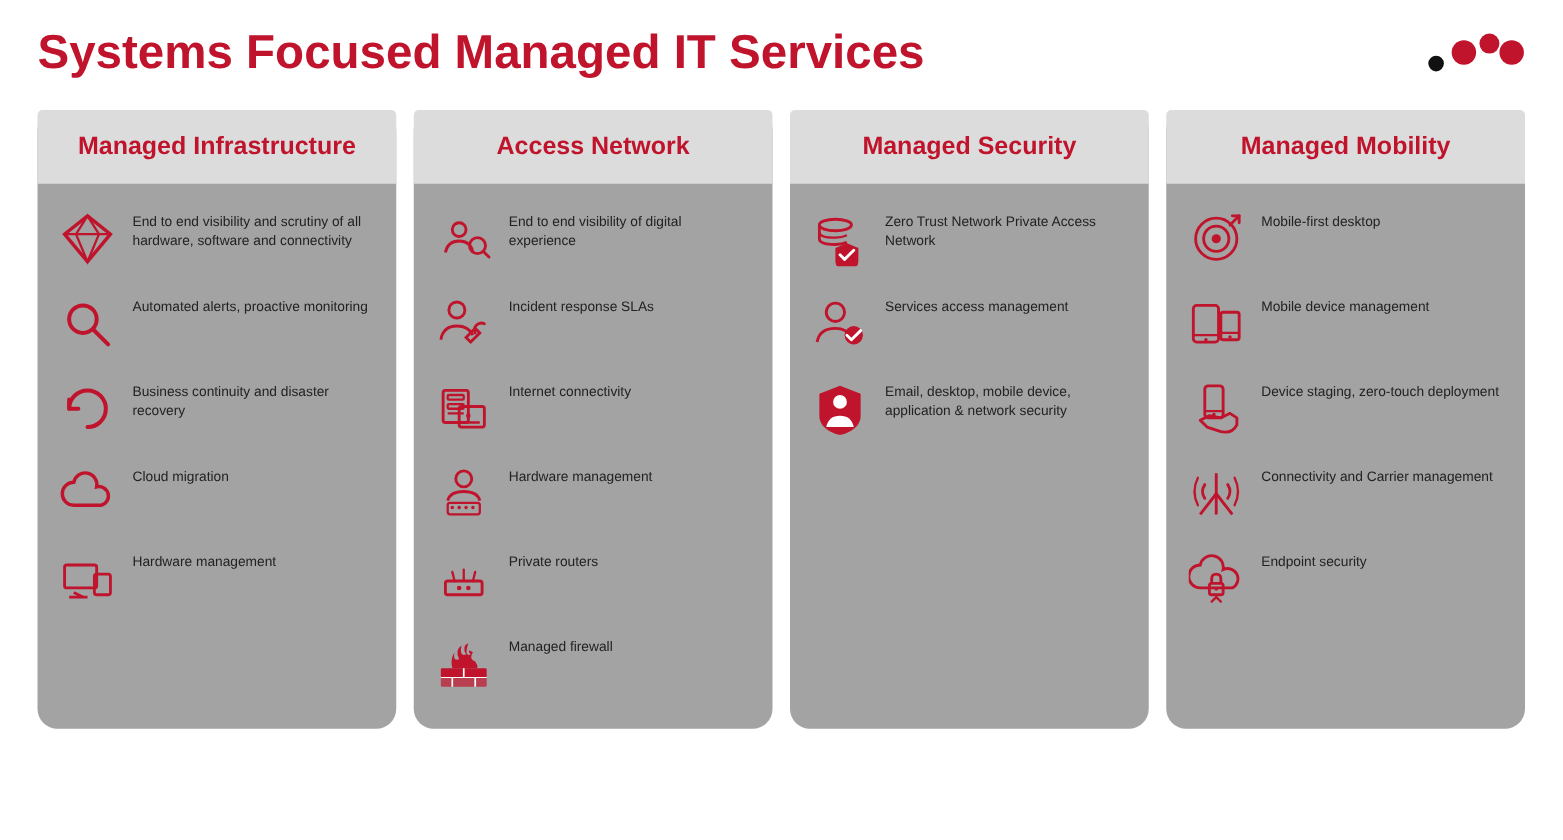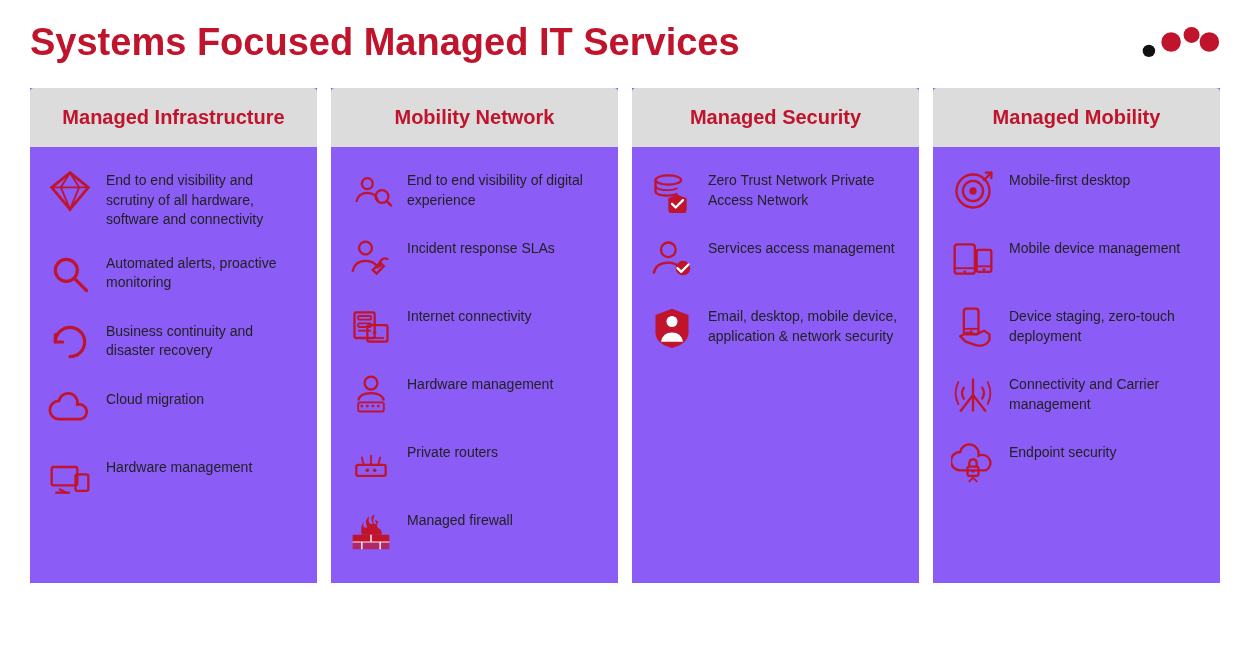--- a/index.html
+++ b/index.html
@@ -29,22 +29,22 @@
     .logo-svg {
       width: 80px;
       height: 44px;
     }
     .columns {
       display: grid;
       grid-template-columns: repeat(4, 1fr);
       gap: 14px;
     }
     .column {
-      background: #8b5cf6;
-      border-radius: 0;
+      background: #a3a3a3;
+      border-radius: 16px;
       padding: 0 0 18px 0;
     }
     .col-header {
       padding: 18px 16px 18px 16px;
       font-size: 20px;
       font-weight: 600;
       color: #c0132c;
       text-align: center;
       background: #dcdcdc;
       border-radius: 4px 4px 0 0;
@@ -63,21 +63,21 @@
       display: flex;
       align-items: center;
       justify-content: center;
     }
     .service-icon svg {
       width: 44px;
       height: 44px;
       fill: #c0132c;
     }
     .service-text {
-      font-size: 14px;
+      font-size: 11px;
       color: #222;
       line-height: 1.4;
       padding-top: 4px;
     }
   </style>
 </head>
 <body>
 
 <div class="header">
   <h1 class="page-title">Systems Focused Managed IT Services</h1>
@@ -138,21 +138,21 @@
           <rect x="30" y="20" width="14" height="18" rx="2" fill="none" stroke="#c0132c" stroke-width="2.5"></rect>
           <line x1="12" y1="36" x2="20" y2="40" stroke="#c0132c" stroke-width="2.5"></line>
           <line x1="8" y1="40" x2="24" y2="40" stroke="#c0132c" stroke-width="2.5"></line>
         </svg>
       </div>
       <span class="service-text">Hardware management</span>
     </div>
   </div>
 
   <div class="column">
-    <div class="col-header">Mobility Network</div>
+    <div class="col-header">Access Network</div>
     <div class="service-item">
       <div class="service-icon">
         <svg viewBox="0 0 48 48" xmlns="http://www.w3.org/2000/svg">
           <circle cx="20" cy="16" r="6" fill="none" stroke="#c0132c" stroke-width="2.5"></circle>
           <path d="M8 36 Q10 26 20 26 Q30 26 32 36" fill="none" stroke="#c0132c" stroke-width="2.5"></path>
           <circle cx="36" cy="30" r="7" fill="none" stroke="#c0132c" stroke-width="2.5"></circle>
           <line x1="41" y1="35" x2="46" y2="40" stroke="#c0132c" stroke-width="2.5" stroke-linecap="round"></line>
         </svg>
       </div>
       <span class="service-text">End to end visibility of digital experience</span>

